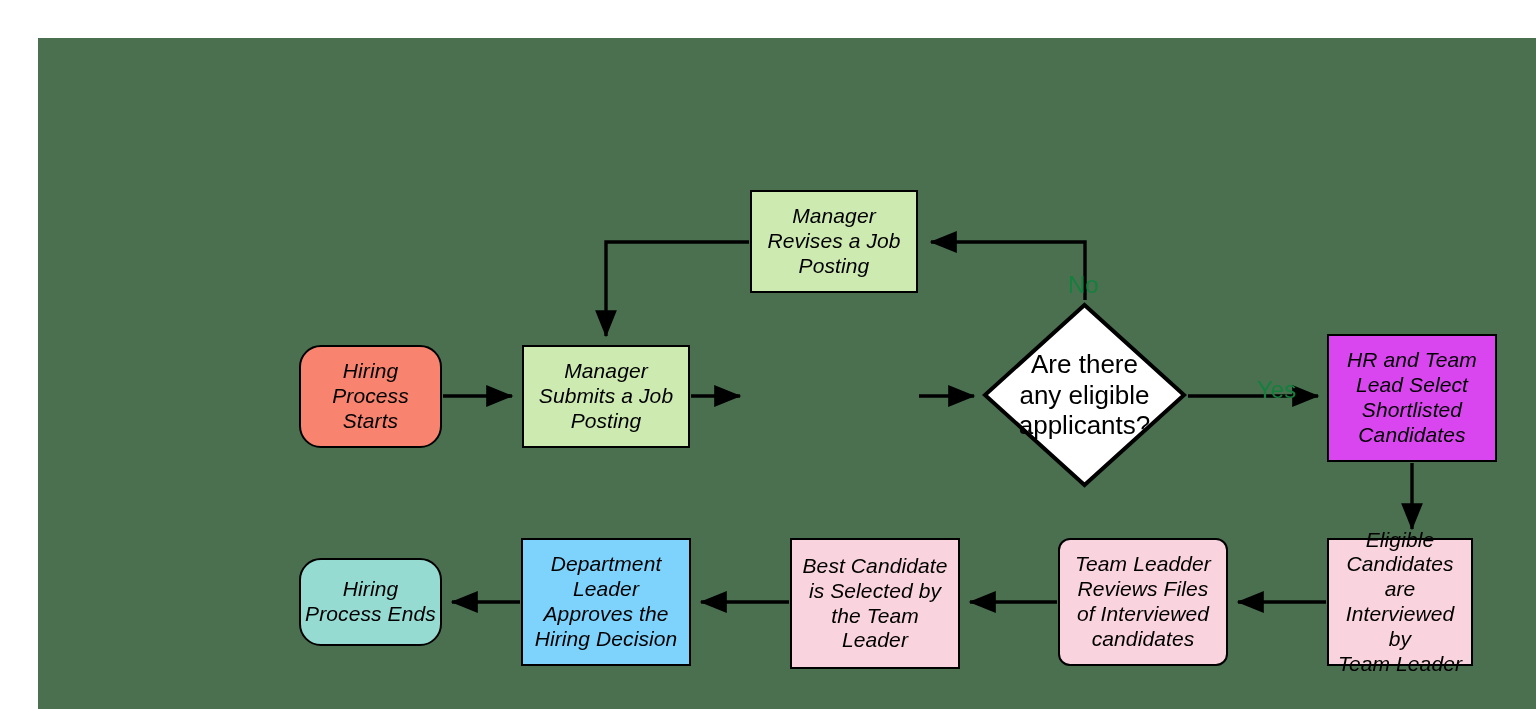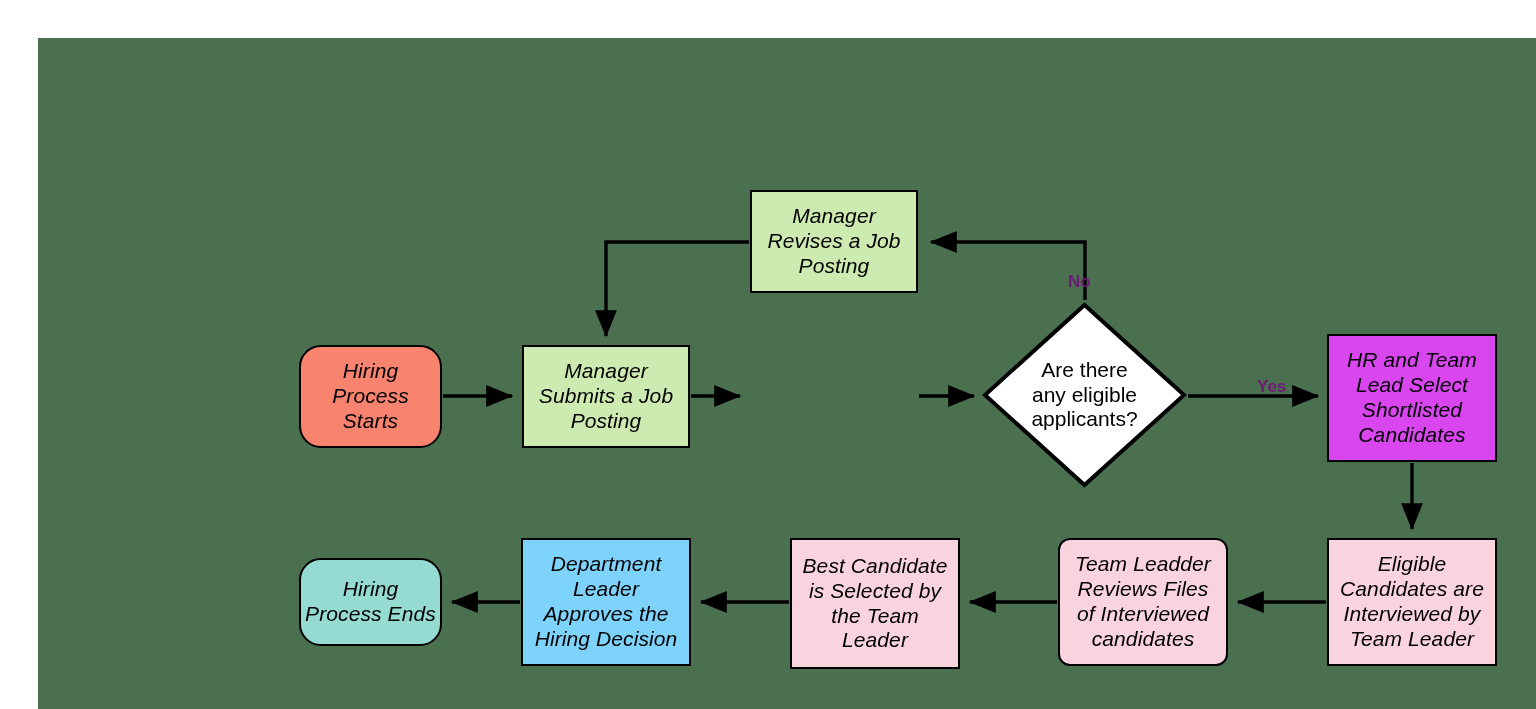--- a/index.html
+++ b/index.html
@@ -67,32 +67,32 @@
     position: absolute;
     left: 0;
     top: 0;
     width: 100%;
     height: 100%;
   }
   .decision-label {
     position: relative;
     z-index: 2;
     text-align: center;
-    font-size: 21px;
+    font-size: 26px;
     line-height: 1.18;
     color: #000000;
     white-space: pre-line;
     font-family: "Liberation Sans", sans-serif;
   }
   .edge-label {
     position: absolute;
-    color: #701a75;
-    font-family: "Liberation Sans", sans-serif;
-    font-size: 17px;
-    font-weight: bold;
+    color: #15803d;
+    font-family: "Liberation Sans", sans-serif;
+    font-size: 24px;
+    font-weight: normal;
     line-height: 1;
     white-space: nowrap;
   }
 </style>
 </head>
 <body>
 
 <div id="canvas">
   <div id="board"></div>
 
@@ -168,21 +168,21 @@
     <div class="decision-label">Are there
 any eligible
 applicants?</div>
   </div>
 
   <div class="node" style="left:1327px; top:334px; width:170px; height:128px; background:#d946ef;">HR and Team
 Lead Select
 Shortlisted
 Candidates</div>
 
-  <div class="node" style="left:1327px; top:538px; width:170px; height:128px; background:#f9d3dd;">Eligible
+  <div class="node" style="left:1327px; top:538px; width:146px; height:128px; background:#f9d3dd;">Eligible
 Candidates are
 Interviewed by
 Team Leader</div>
 
   <div class="node" style="left:1058px; top:538px; width:170px; height:128px; background:#f9d3dd;border-radius:12px;">Team Leadder
 Reviews  Files
 of Interviewed
 candidates</div>
 
   <div class="node" style="left:790px; top:538px; width:170px; height:131px; background:#f9d3dd;">Best Candidate

